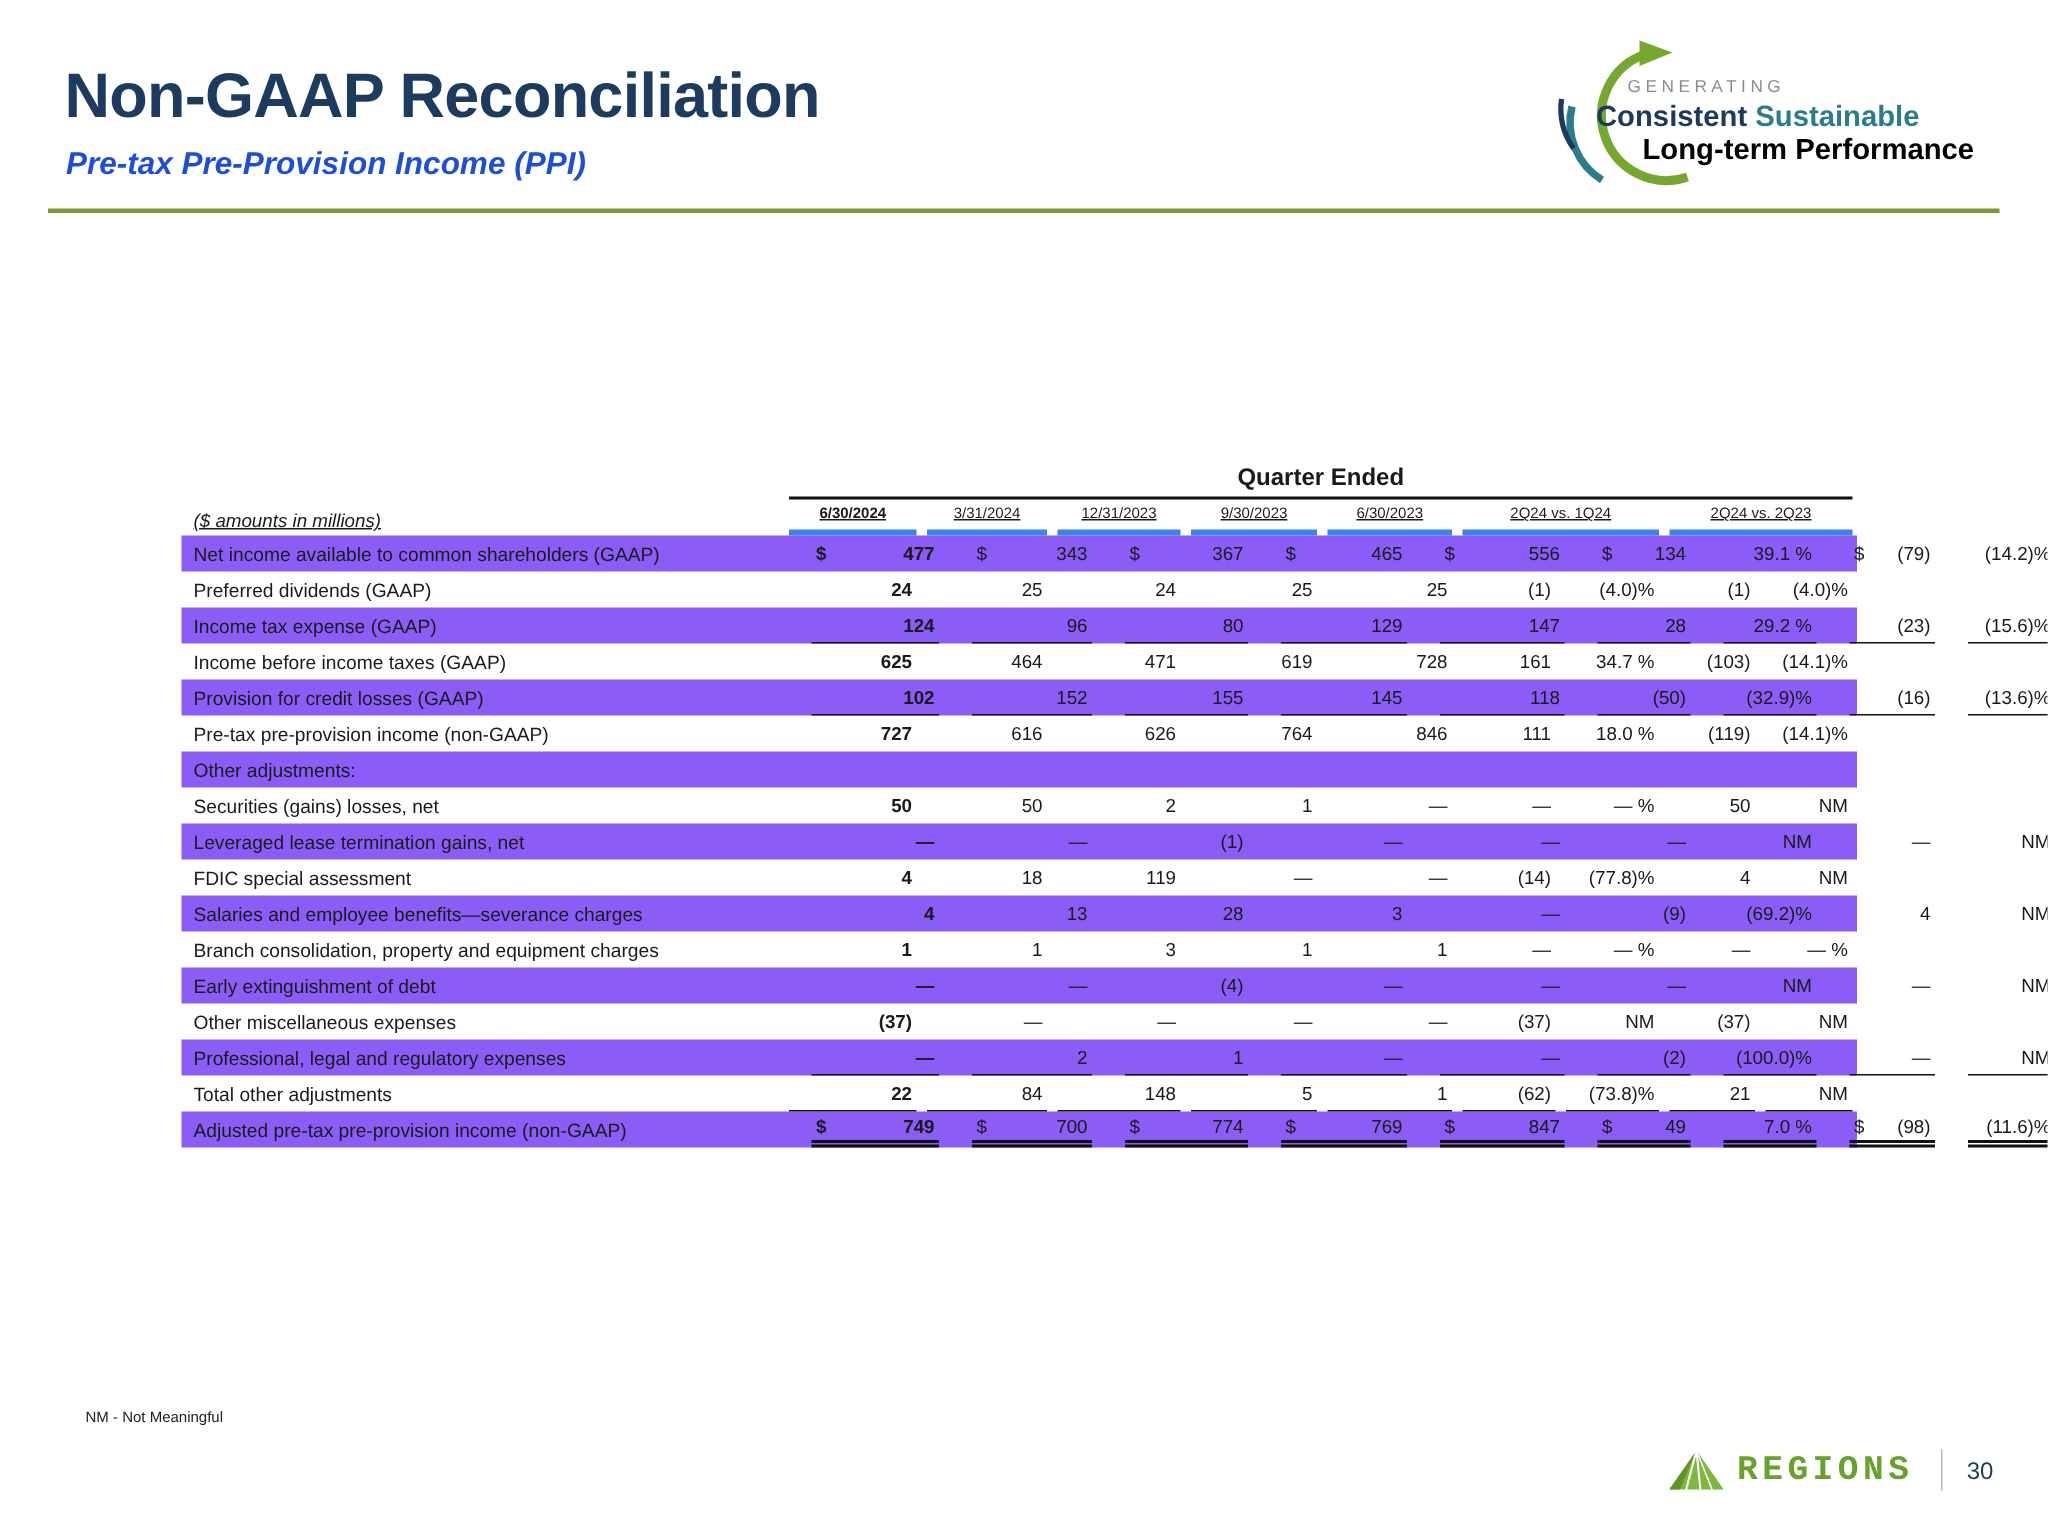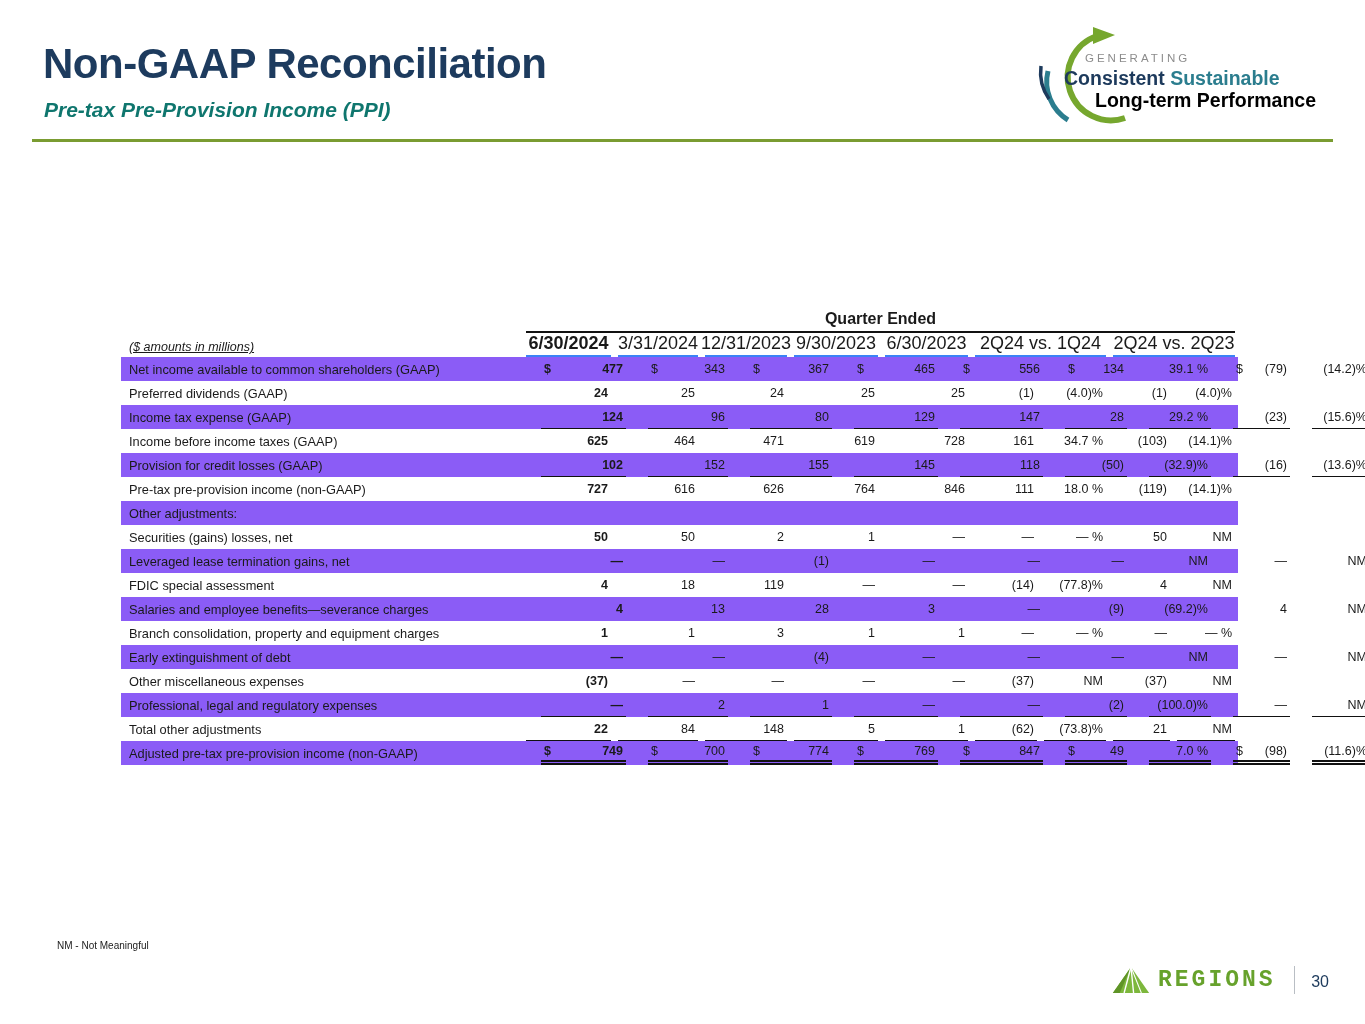--- a/index.html
+++ b/index.html
@@ -2,39 +2,39 @@
 <html><head>
 <meta charset="utf-8">
 <style>
   * { margin:0; padding:0; box-sizing:border-box; }
   html,body { background:#ffffff; }
   body { width:1365px; height:1024px; font-family:"Liberation Sans", sans-serif; overflow:hidden; }
   .slide { position:relative; width:1365px; height:1024px; background:#fff; }
 
   
   .title { position:absolute; left:43px; top:40px; font-size:42px; font-weight:600; color:#1d3b5e; letter-spacing:-0.5px; }
-  .subtitle { position:absolute; left:44px; top:98px; font-size:21px; font-style:italic; font-weight:600; color:#0f766e; }
+  .subtitle { position:absolute; left:44px; top:98px; font-size:21px; font-style:italic; font-weight:600; color:#1d4ed8; }
   .green-rule { position:absolute; left:32px; top:139px; width:1301px; height:3px; background:#7a9c31; }
 
   
   .brand { position:absolute; left:1035px; top:22px; width:300px; height:112px; }
   .brand svg { position:absolute; left:0; top:2px; }
   .brand .b1 { position:absolute; left:50px; top:30px; font-size:11.5px; letter-spacing:3px; color:#8c8c8c; }
   .brand .b2 { position:absolute; left:29px; top:45px; font-size:19.5px; font-weight:bold; color:#1d3a5c; white-space:nowrap; }
   .brand .b2 .teal { color:#2b7d8e; }
   .brand .b3 { position:absolute; left:60px; top:67px; font-size:19.5px; font-weight:bold; color:#000000; white-space:nowrap; }
 
   
   .table-wrap { position:absolute; left:121px; top:310px; width:1117px; color:#1a1a1a; }
   .grid { display:grid; grid-template-columns:398px 85px 80px 82px 84px 83px 62px 62px 57px 58px; column-gap:7px; }
   .qe-row { height:22px; }
   .qe { grid-column:2 / -1; text-align:center; font-size:16px; font-weight:bold; border-bottom:2px solid #111; padding-bottom:3px; }
   .hdr-row { height:25px; }
   .left-note { grid-column:1; font-size:12.5px; font-style:italic; text-decoration:underline; padding-left:8px; align-self:end; padding-bottom:3px; white-space:nowrap; }
-  .hcell { display:flex; align-items:center; justify-content:center; font-size:18px; border-bottom:2px solid #3b82f6; }
+  .hcell { display:flex; align-items:center; justify-content:center; font-size:10px; border-bottom:4px solid #3b82f6;text-decoration:underline; }
   .col2{grid-column:2;} .col3{grid-column:3;} .col4{grid-column:4;} .col5{grid-column:5;} .col6{grid-column:6;}
   .vs1{grid-column:7 / span 2;} .vs2{grid-column:9 / span 2;}
   .hbold { font-weight:bold; }
 
   .trow { height:24px; }
   .trow.shaded { background:#8b5cf6;gap:22px; }
   .cell { display:flex; align-items:center; height:100%; }
   .cell.label { font-size:12.8px; padding-left:8px; white-space:nowrap; }
   .cell.num { justify-content:flex-end; position:relative; font-size:12.5px; padding-right:3px; }
   .cell.num .dollar { position:absolute; left:3px; }

